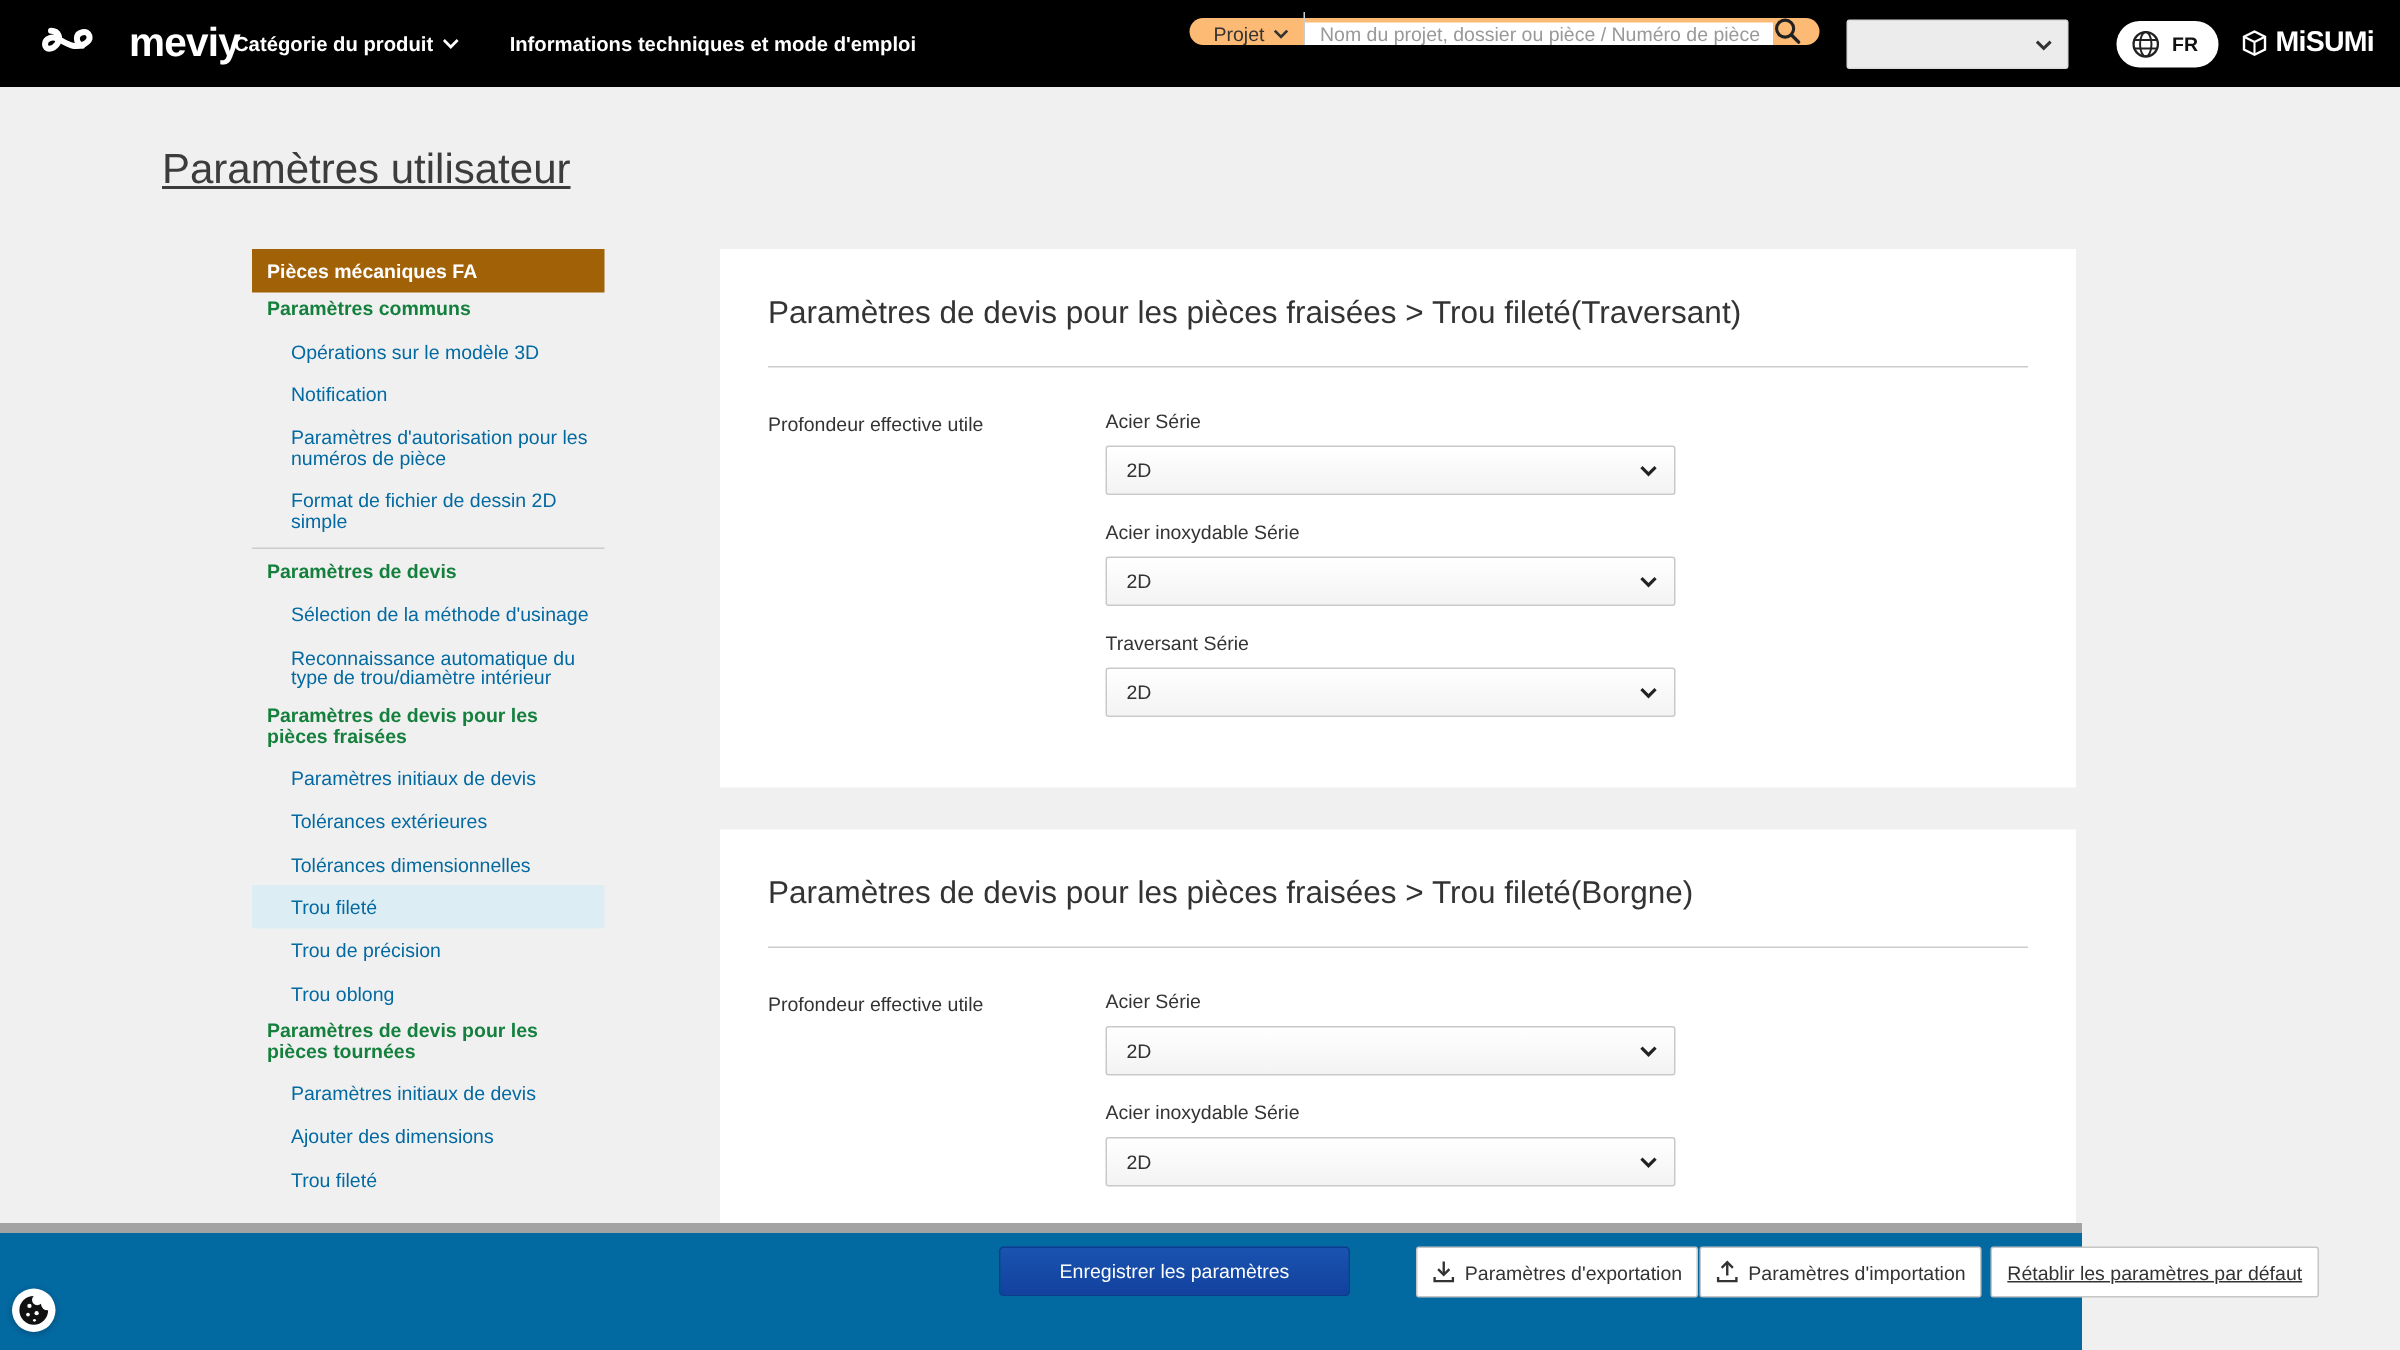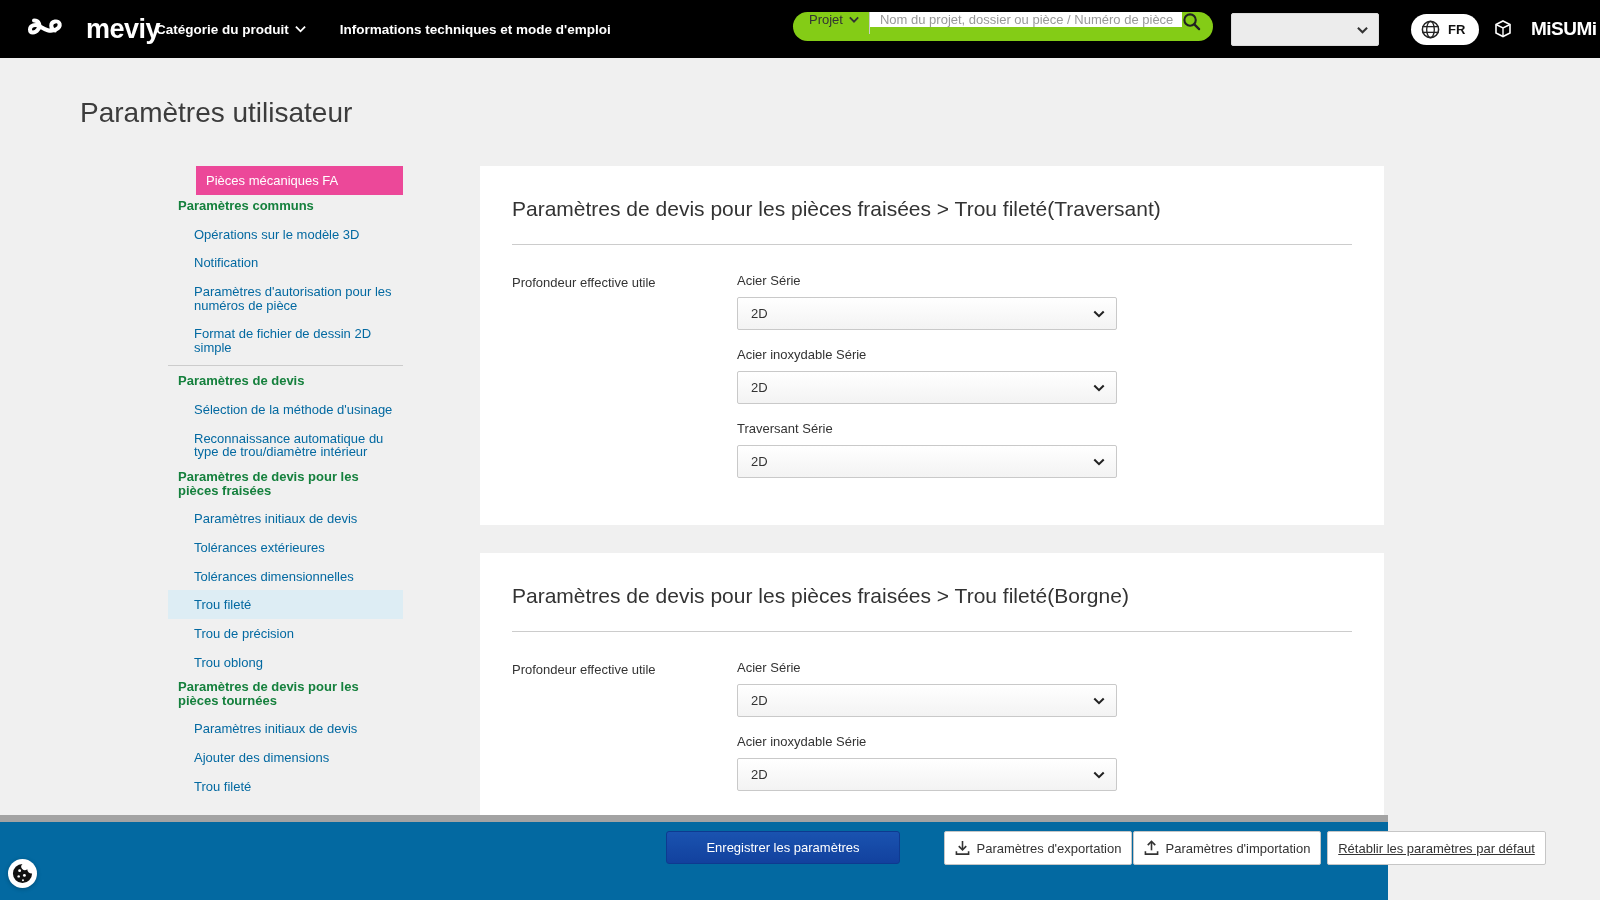--- a/index.html
+++ b/index.html
@@ -7,47 +7,47 @@
   body { font-family:"Liberation Sans", sans-serif; background:#f0f0f0; color:#333; }
 
   
   .topbar { position:relative; height:58px; background:#000; z-index:50; }
   .brand { position:absolute; left:26px; top:50%; transform:translateY(-50%);
            display:flex; align-items:center; gap:18px; cursor:pointer; }
   .brand-text { color:#fff; font-size:27px; font-weight:bold; letter-spacing:-0.5px; }
   .top-nav { position:absolute; left:156px; top:0; height:58px; display:flex; align-items:center; gap:34px; }
   .top-link { color:#fff; font-size:13.5px; font-weight:bold; display:flex; align-items:center; gap:6px; cursor:pointer; white-space:nowrap; }
 
-  .searchbar { position:absolute; left:793px; top:12px; width:420px; height:29px; background:#84cc16;
-               border-radius:17px; display:flex; align-items:flex-start; padding:0 12px 0 16px; }
+  .searchbar { position:absolute; left:793px; top:12px; width:420px; height:18px; background:#fdba74;
+               border-radius:17px; display:flex; align-items:flex-end; padding:0 12px 0 16px; }
   .search-scope { display:flex; align-items:center; gap:6px; font-size:13px; color:#333; cursor:pointer; padding-right:10px; }
   .search-divider { width:1px; height:22px; background:#ccc; }
   .search-input { flex:1; border:none; outline:none; font-size:13px; padding:0 8px 0 10px;
                   font-family:"Liberation Sans", sans-serif; color:#333; min-width:0; }
   .search-input::placeholder { color:#999; }
   .search-btn { background:none; border:none; cursor:pointer; display:flex; align-items:center; }
 
   .hdr-select { position:absolute; left:1231px; top:13px; width:148px; height:33px; background:#ececec;
                 border:1px solid #dcdcdc; border-radius:2px; display:flex; align-items:center;
                 justify-content:flex-end; padding:0 10px; cursor:pointer; }
   .lang-pill { position:absolute; left:1411px; top:14px; height:31px; background:#fff; border-radius:16px;
                display:flex; align-items:center; gap:7px; padding:0 14px 0 9px; cursor:pointer; }
   .lang-pill span { font-size:13px; font-weight:bold; color:#111; }
   .misumi { position:absolute; left:1494px; top:50%; transform:translateY(-50%);
-            display:flex; align-items:center; gap:19px; cursor:pointer; }
+            display:flex; align-items:center; gap:5px; cursor:pointer; }
   .misumi-text { color:#fff; font-size:19px; font-weight:bold; letter-spacing:-0.5px; }
 
   
-  .page-title { margin:39px 0 0 80px; font-size:28px; color:#3c3c3c; font-weight:normal; }
+  .page-title { margin:39px 0 0 108px; font-size:28px; color:#3c3c3c; font-weight:normal;text-decoration:underline; }
 
   .layout { display:flex; margin:37px 0 0 168px; align-items:flex-start; }
 
   
   .sidebar { width:235px; flex:none; font-size:13px; }
-  .sb-root { background:#ec4899; color:#fff; font-weight:normal; padding:7px 10px; cursor:pointer;margin-left:28px; }
+  .sb-root { background:#a16207; color:#fff; font-weight:bold; padding:7px 10px; cursor:pointer; }
   .sb-section { font-weight:bold; color:#15803d; padding:4px 10px 7px 10px; line-height:1.05; cursor:pointer; }
   .sb-item { color:#0369a1; padding:8px 10px 7px 26px; line-height:1.05; cursor:pointer; }
   .sb-item.selected { background:#ddedf4; }
   .sb-divider { border-top:1px solid #ccc; margin:4px 0; }
 
   
   .main-col { margin-left:77px; width:904px; }
   .card { background:#fff; padding:31px 32px 30px 32px; }
   .card + .card { margin-top:28px; }
   .card-title { font-size:21px; font-weight:normal; color:#333; }

